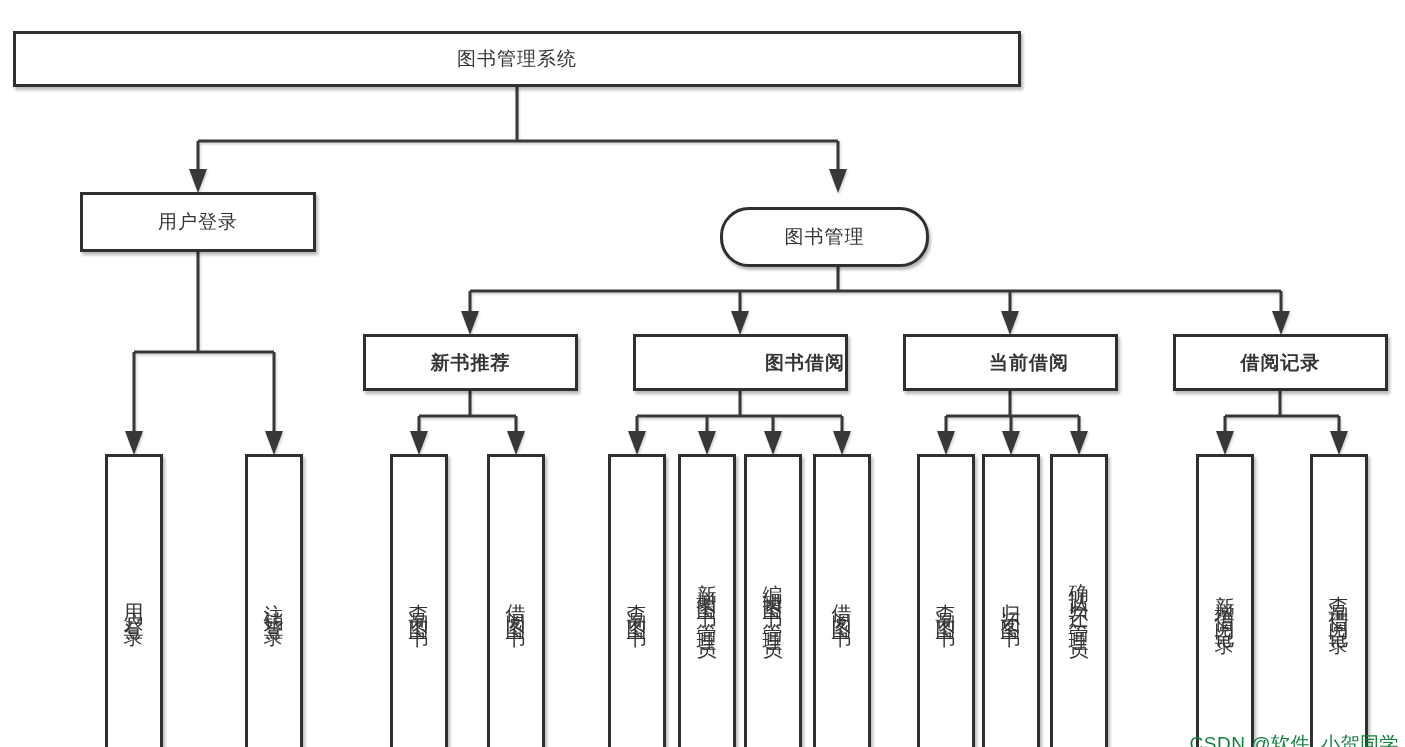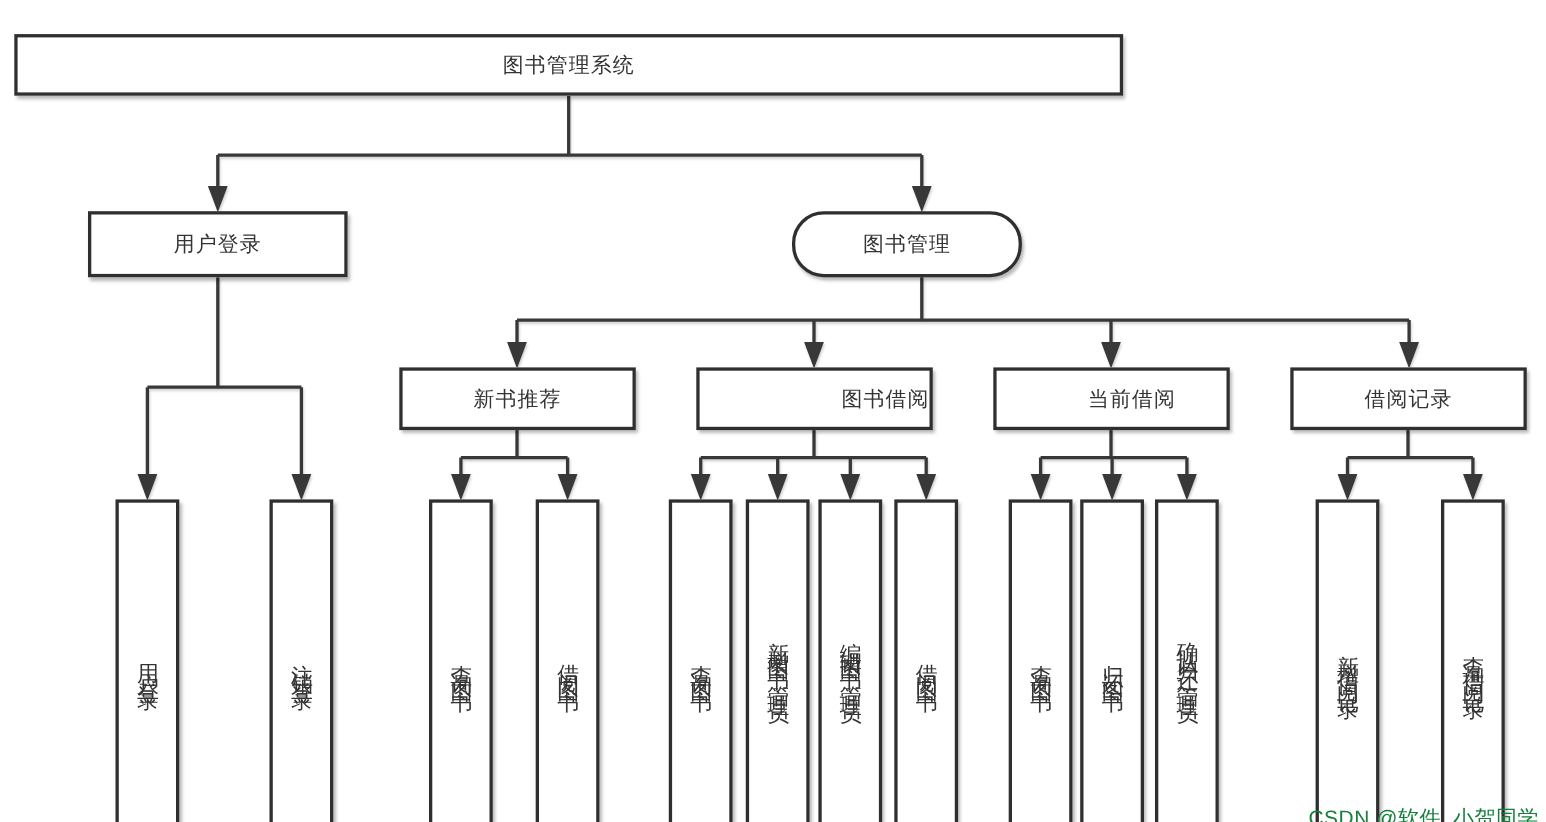--- a/index.html
+++ b/index.html
@@ -44,23 +44,23 @@
     text-orientation: mixed;
     font-size: 20px;
     letter-spacing: 8px;
     line-height: 1;
     white-space: nowrap;
   }
   
   .n-root  { left: 13px;   top: 12px;  width: 1008px; height: 56px; }
   
   .n-login { left: 80px;   top: 173px; width: 236px;  height: 60px; }
-  .n-mgmt  { left: 720px;  top: 173px; width: 209px;  height: 60px; border-radius: 29px; }
+  .n-mgmt  { left: 720px;  top: 188px; width: 209px;  height: 60px; border-radius: 29px; }
   
-  .n-l3    { top: 315px; width: 215px; height: 57px; }
+  .n-l3    { top: 315px; width: 215px; height: 57px; font-weight: bold; }
   .n-rec   { left: 363px; }
   .n-bor   { left: 633px; justify-content: flex-end; }
   .n-cur   { left: 903px; padding-left: 37px; }
   .n-hist  { left: 1173px; }
   
   .leaf { top: 435px; width: 58px; height: 300px; }
   .lf-a1 { left: 105px; }  .lf-a2 { left: 245px; }
   .lf-b1 { left: 390px; }  .lf-b2 { left: 487px; }
   .lf-c1 { left: 608px; }  .lf-c2 { left: 678px; }
   .lf-c3 { left: 744px; }  .lf-c4 { left: 813px; }

